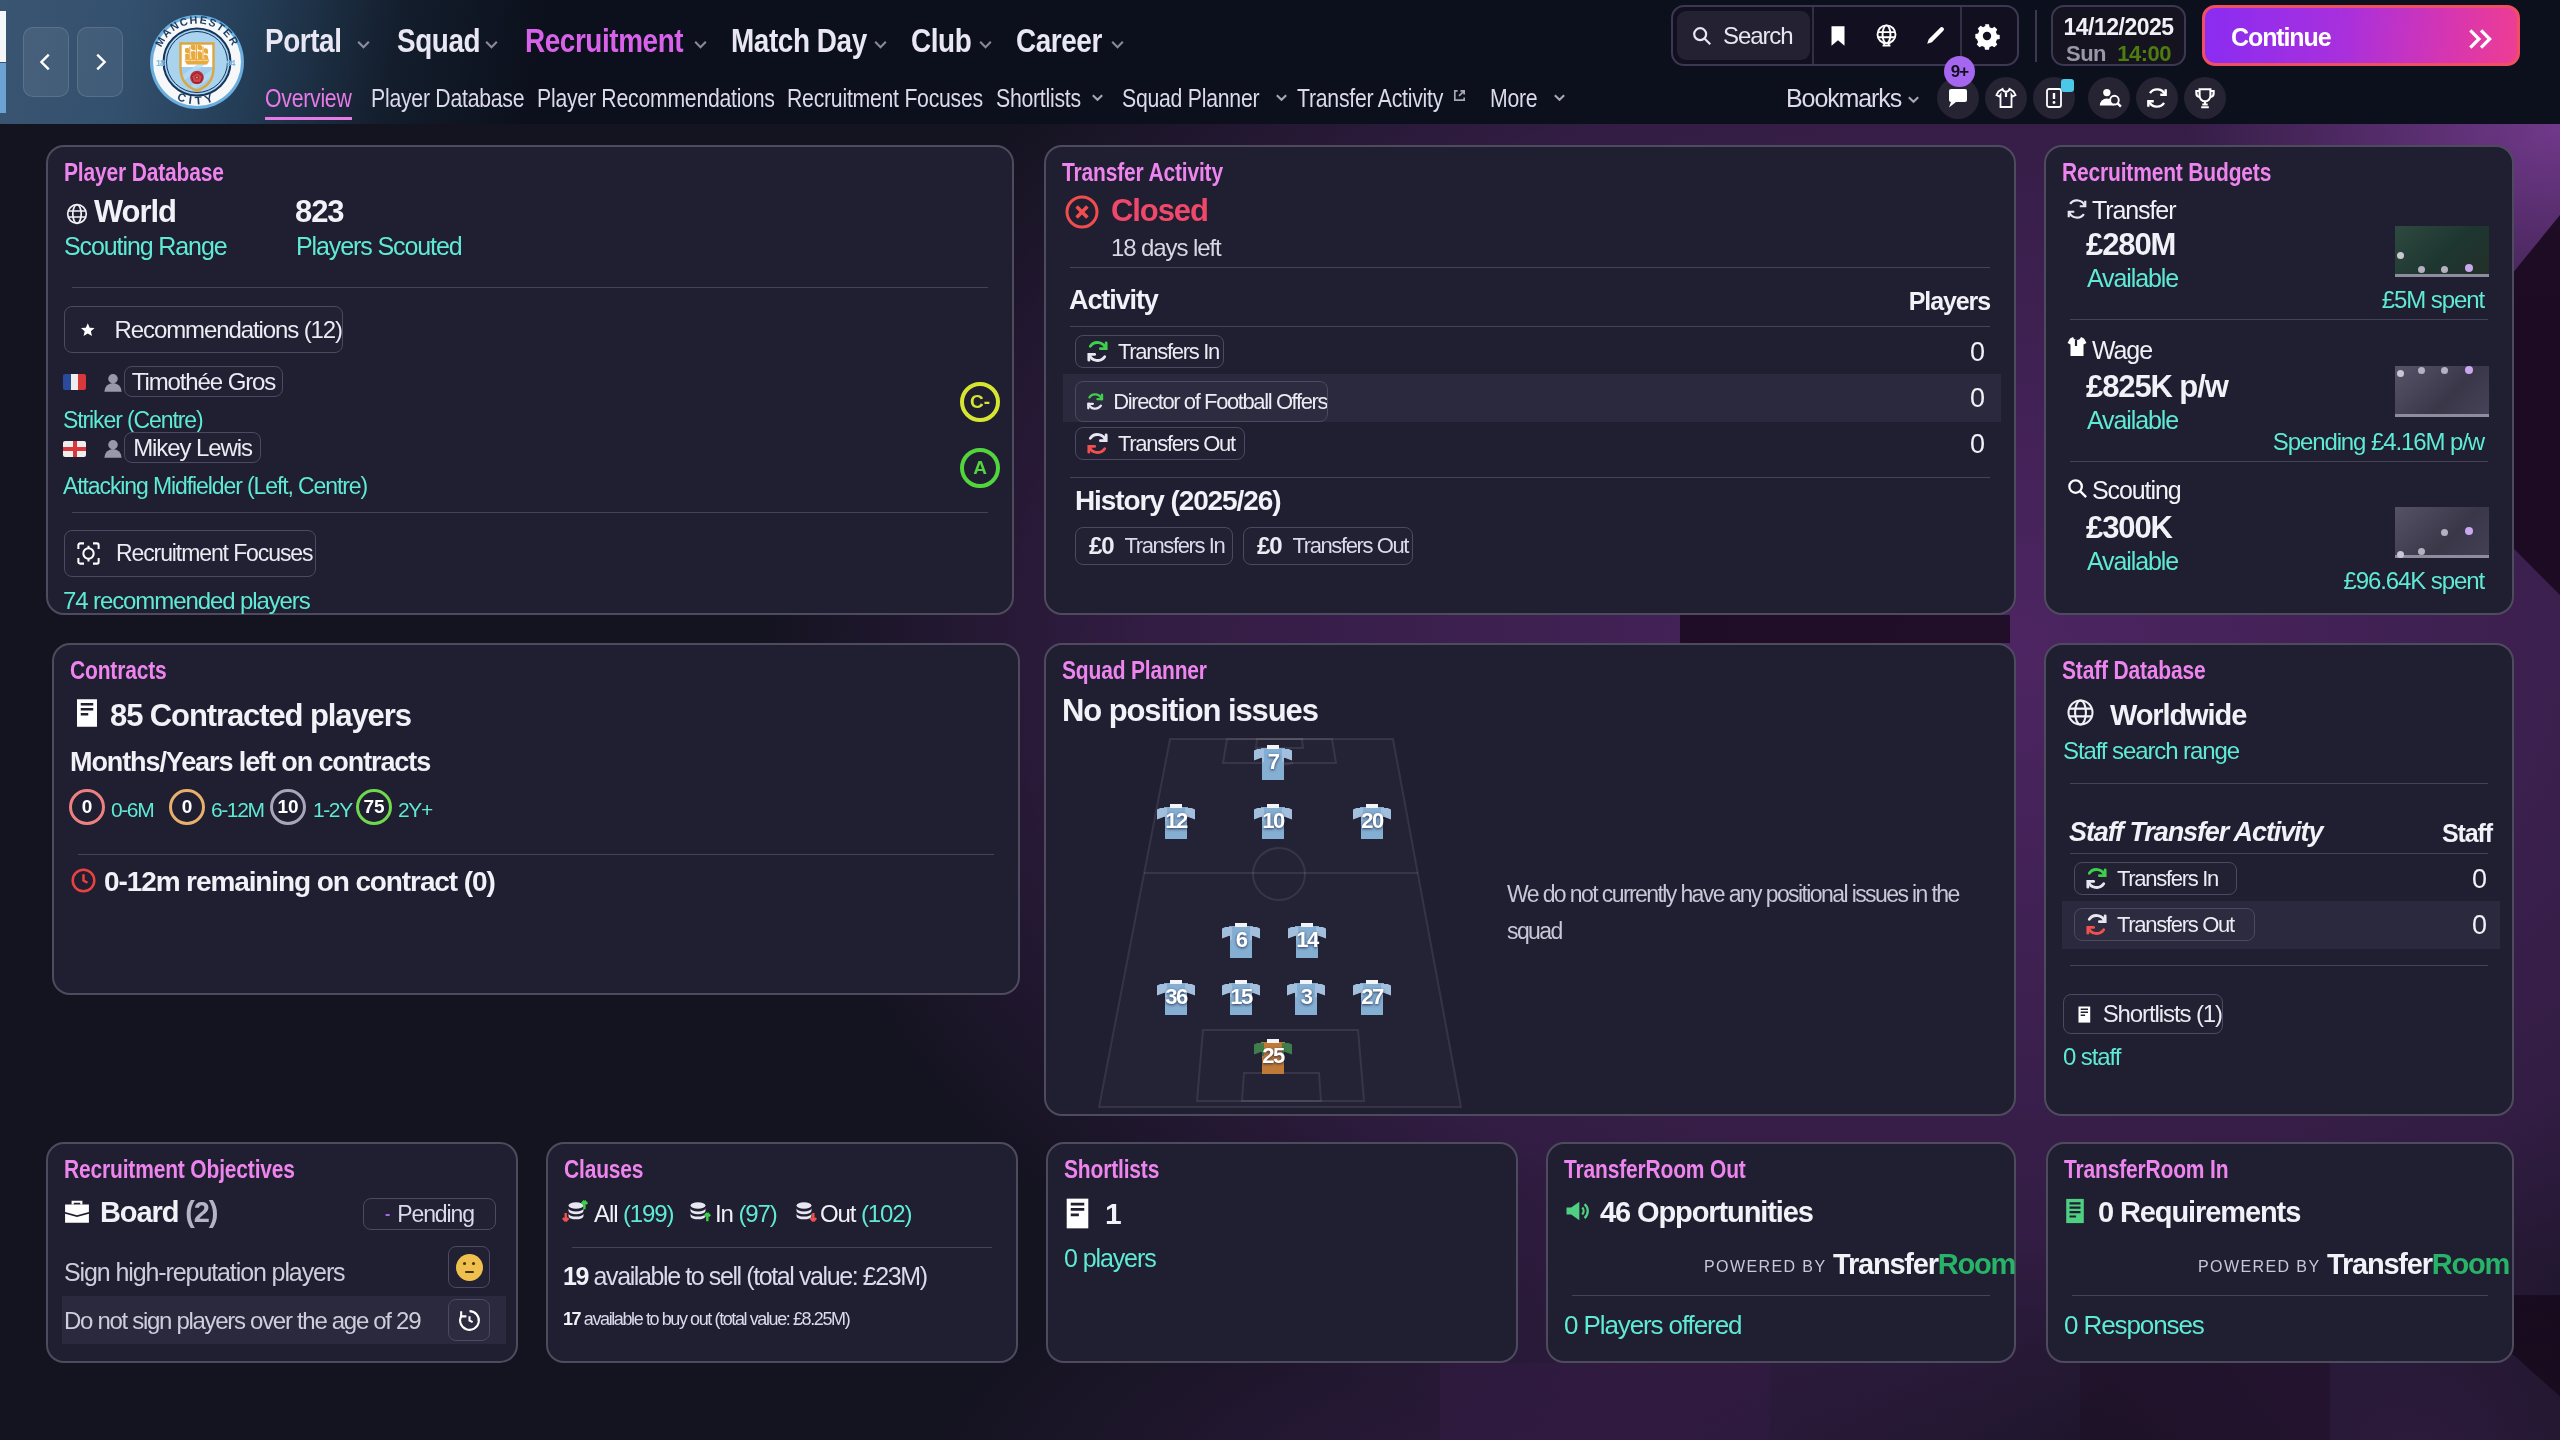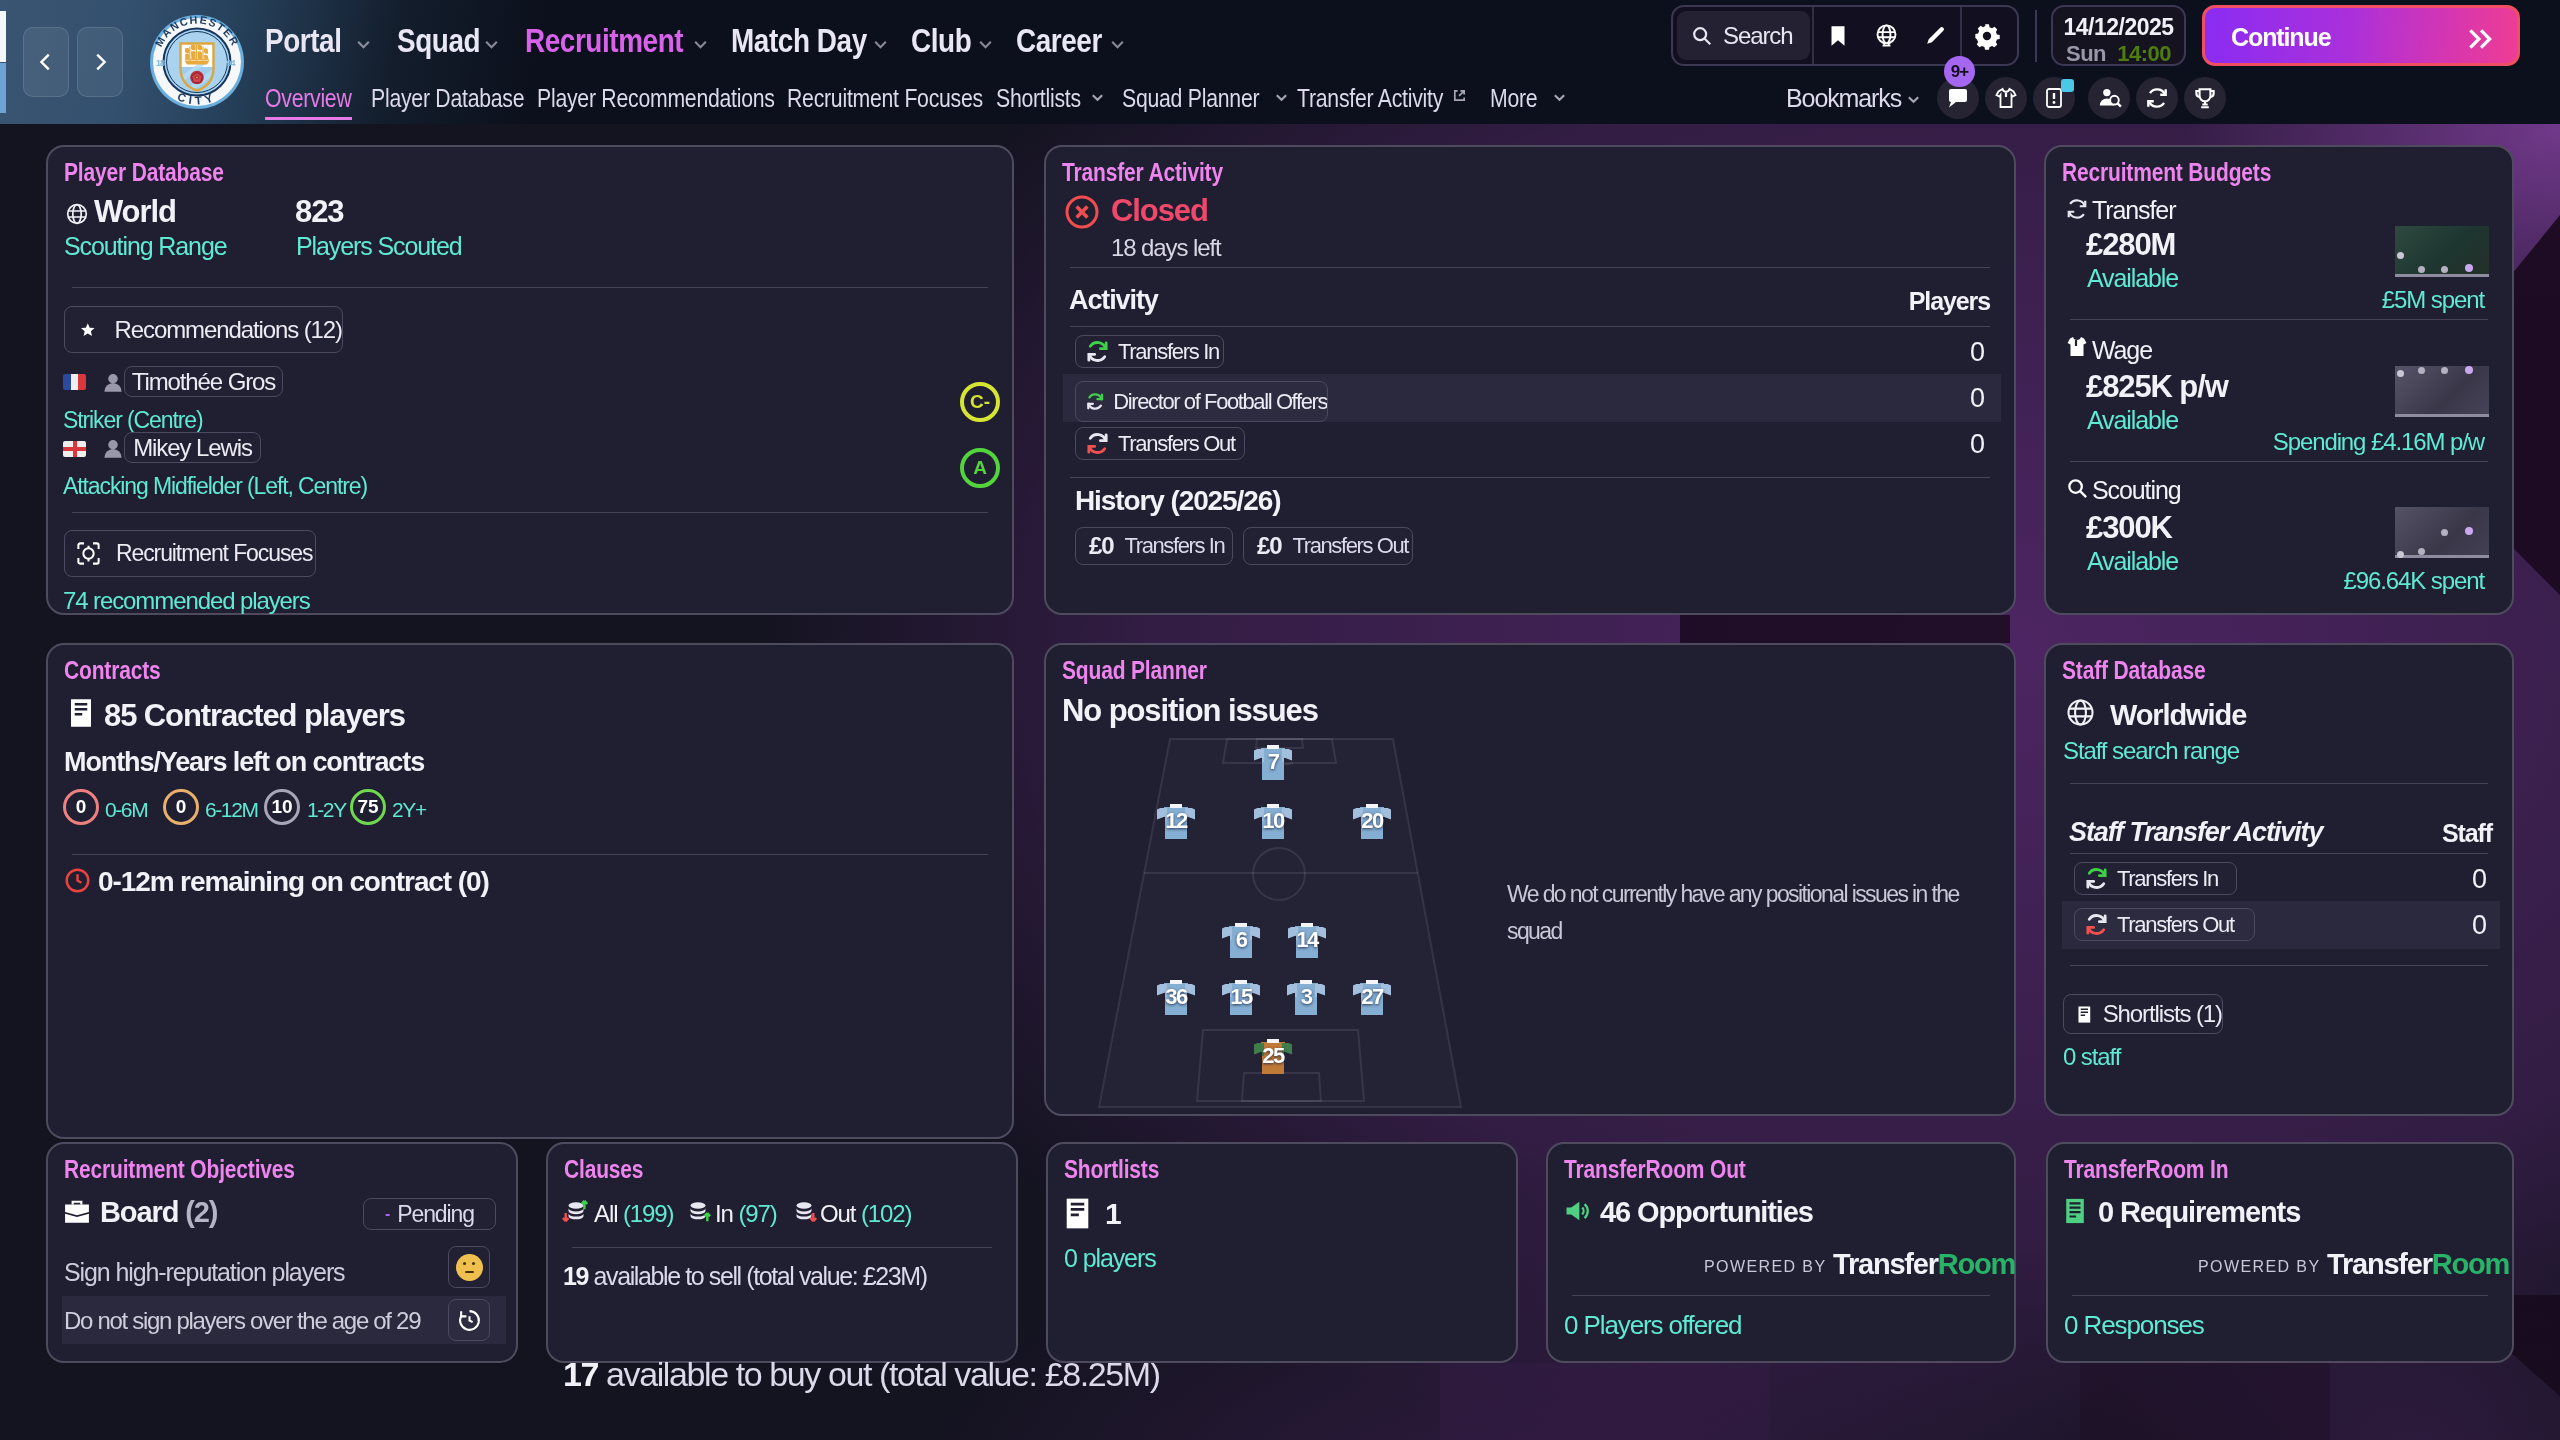--- a/index.html
+++ b/index.html
@@ -443,21 +443,21 @@
   <div class="g" style="position:absolute;left:41px;top:400px;font-size:25px;">Available</div>
   <div style="position:absolute;left:349px;top:360px;width:94px;height:51px;background:linear-gradient(135deg,#555266,#3a3749 60%,#434054);border-bottom:3px solid #8f8ca0;">
       <div style="position:absolute;left:2px;top:44px;width:7px;height:7px;border-radius:50%;background:#cac7d4;"></div>
       <div style="position:absolute;left:23px;top:41px;width:7px;height:7px;border-radius:50%;background:#b4b1c0;"></div>
       <div style="position:absolute;left:46px;top:22px;width:7px;height:7px;border-radius:50%;background:#b4b1c0;"></div>
       <div style="position:absolute;left:70px;top:20px;width:8px;height:8px;border-radius:50%;background:#c9a8f0;"></div>
     </div>
   <div class="g" style="position:absolute;right:28px;top:420px;font-size:24px;">£96.64K spent</div>
 </div>
 
-<div class="panel" style="left:46px;top:643px;width:968px;height:496px;">
+<div class="panel" style="left:52px;top:643px;width:968px;height:352px;">
   <div class="pt">Contracts</div>
   <svg style="position:absolute;left:20px;top:53px;" width="26" height="30" viewBox="0 0 20 24" fill="#fff">
       <path d="M2 1 H18 V23 H2 Z"></path>
       <path d="M5 5 H15 M5 9 H15 M5 13 H11" stroke="#201e31" stroke-width="2"></path>
     </svg>
   <div class="w b" style="position:absolute;left:56px;top:53px;font-size:31px;">85 Contracted players</div>
   <div class="w b" style="position:absolute;left:16px;top:102px;font-size:27px;">Months/Years left on contracts</div>
   <div class="ccirc" style="left:15px;border-color:#ef8080;">0</div>
   <div class="g" style="position:absolute;left:57px;top:153px;font-size:21px;letter-spacing:-1.4px;">0-6M</div>
   <div class="ccirc" style="left:115px;border-color:#e8b06a;">0</div>
@@ -626,21 +626,21 @@
       <g fill="#e8e6f0">
         <ellipse cx="15" cy="8" rx="8" ry="3.4"></ellipse>
         <path d="M7 11 A 8 3.4 0 0 0 23 11 V14 A 8 3.4 0 0 1 7 14 Z"></path>
         <path d="M7 16.5 A 8 3.4 0 0 0 23 16.5 V19.5 A 8 3.4 0 0 1 7 19.5 Z"></path>
       </g>
       <path d="M25 16 V25 M25 25 L22 21.5 M25 25 L28 21.5" stroke="#f0504e" stroke-width="2.6" fill="none"></path>
     </svg>
   <div class="w" style="position:absolute;left:272px;top:56px;font-size:24px;">Out <span class="g">(102)</span></div>
   <div class="divider" style="top:103px;"></div>
   <div class="g" style="position:absolute;left:15px;top:118px;font-size:25px;color:#dcd9ea;letter-spacing:-1.4px;"><b class="w">19</b> available to sell (total value: £23M)</div>
-  <div class="g" style="position:absolute;left:15px;top:165px;font-size:34px;color:#dcd9ea;letter-spacing:-1.4px;margin-top:46px;"><b class="w">17</b> available to buy out (total value: £8.25M)</div>
+  <div class="g" style="position:absolute;left:15px;top:165px;font-size:18px;color:#dcd9ea;letter-spacing:-1.4px;"><b class="w">17</b> available to buy out (total value: £8.25M)</div>
 </div>
 
 <div class="panel" style="left:1046px;top:1142px;width:472px;height:221px;">
   <div class="pt">Shortlists</div>
   <svg style="position:absolute;left:16px;top:52px;" width="27" height="35" viewBox="0 0 20 24" fill="#fff">
       <path d="M2 1 H18 V23 H2 Z"></path>
       <path d="M5 5 H15 M5 9 H15 M5 13 H11" stroke="#201e31" stroke-width="2"></path>
     </svg>
   <div class="w b" style="position:absolute;left:57px;top:53px;font-size:30px;">1</div>
   <div class="g" style="position:absolute;left:16px;top:100px;font-size:25px;">0 players</div>

